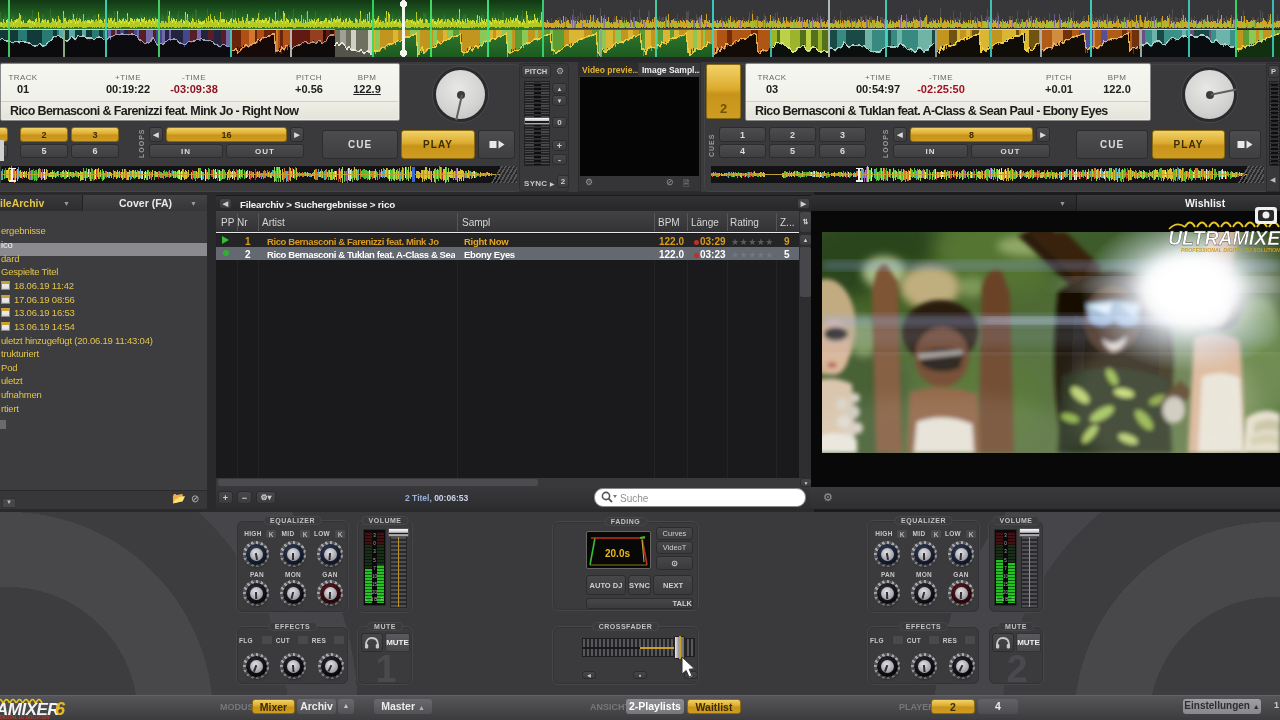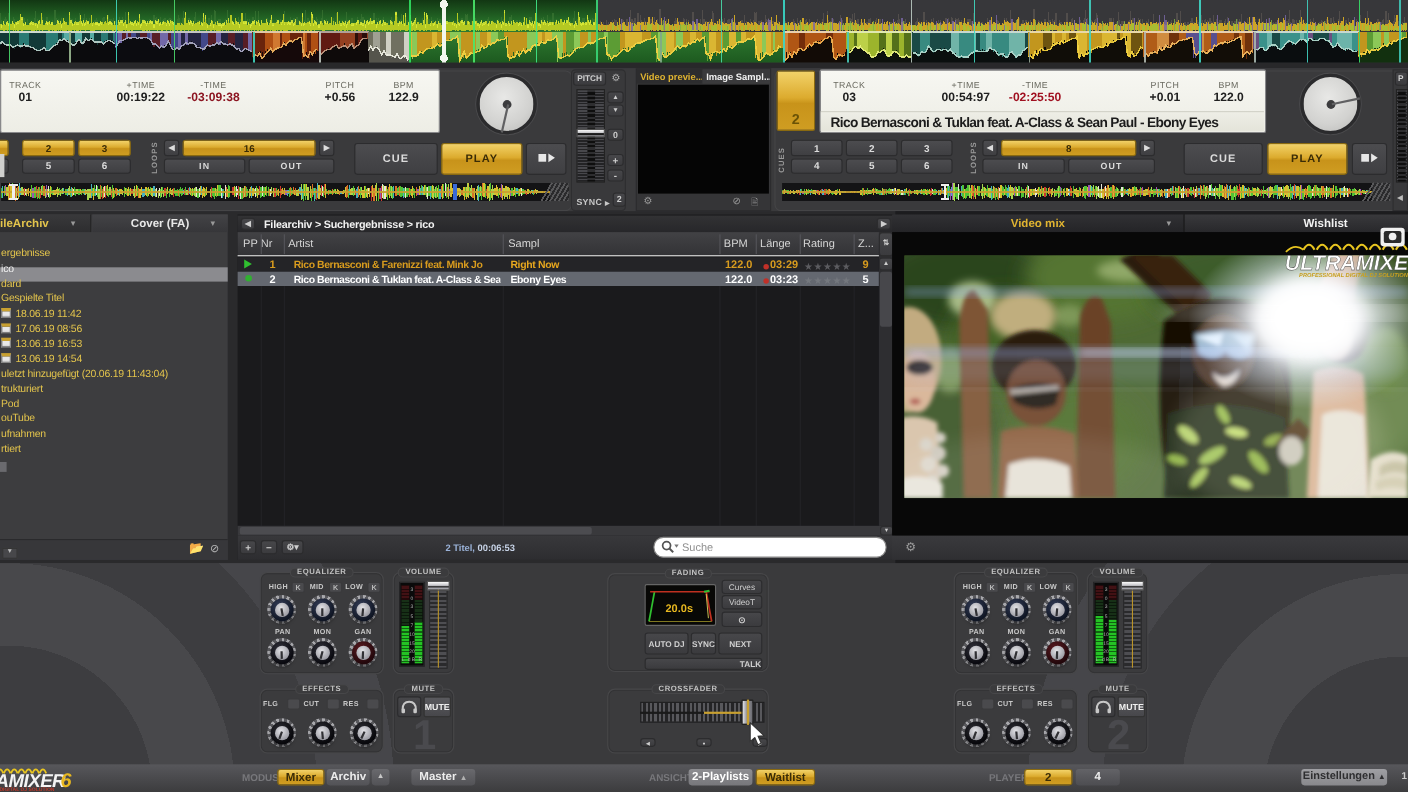--- a/index.html
+++ b/index.html
@@ -188,21 +188,22 @@
 <div class="abs info" style="left:0;top:63px;width:400px;height:58px;">
 <div class="ilab" style="left:22px;">TRACK</div>
 <div class="ival" style="left:22px;color:#202020;">01</div>
 <div class="ilab" style="left:127px;">+TIME</div>
 <div class="ival" style="left:127px;color:#202020;">00:19:22</div>
 <div class="ilab" style="left:193px;">-TIME</div>
 <div class="ival" style="left:193px;color:#8c1420;">-03:09:38</div>
 <div class="ilab" style="left:308px;">PITCH</div>
 <div class="ival" style="left:308px;color:#202020;">+0.56</div>
 <div class="ilab" style="left:366px;">BPM</div>
-<div class="ival" style="left:366px;color:#202020;">122.9</div>
+<div class="ival" style="left:366px;color:#202020;text-decoration:underline;">122.9</div>
+<div class="ititle">Rico Bernasconi &amp; Farenizzi feat. Mink Jo - Right Now</div>
 </div>
 <div class="abs gold" style="left:-30px;top:127px;width:38px;height:15px;"></div>
 <div class="abs dbtn" style="left:-30px;top:144px;width:38px;height:14px;"></div>
 <div class="abs gold" style="left:20px;top:127px;width:48px;height:15px;font-size:9px;line-height:14px;">2</div>
 <div class="abs gold" style="left:71px;top:127px;width:48px;height:15px;font-size:9px;line-height:14px;">3</div>
 <div class="abs dbtn" style="left:20px;top:144px;width:48px;height:14px;font-size:9px;line-height:13px;">5</div>
 <div class="abs dbtn" style="left:71px;top:144px;width:48px;height:14px;font-size:9px;line-height:13px;">6</div>
 <div class="vlab" style="left:138px;top:128px;height:30px;">LOOPS</div>
 <div class="abs dbtn" style="left:149px;top:127px;width:14px;height:15px;font-size:7px;line-height:14px;">◀</div>
 <div class="abs gold" style="left:166px;top:127px;width:121px;height:15px;font-size:9px;line-height:14px;">16</div>
@@ -352,21 +353,21 @@
 <div class="ti" style="left:1px;top:239px;color:#f2f2f2;">ico</div>
 <div class="ti" style="left:1px;top:253px;color:#e3c44c;">dard</div>
 <div class="ti" style="left:1px;top:266px;color:#e3c44c;">Gespielte Titel</div>
 <div class="ti" style="left:1px;top:280px;color:#e3c44c;"><span class="cal"></span>18.06.19 11:42</div>
 <div class="ti" style="left:1px;top:294px;color:#e3c44c;"><span class="cal"></span>17.06.19 08:56</div>
 <div class="ti" style="left:1px;top:307px;color:#e3c44c;"><span class="cal"></span>13.06.19 16:53</div>
 <div class="ti" style="left:1px;top:321px;color:#e3c44c;"><span class="cal"></span>13.06.19 14:54</div>
 <div class="ti" style="left:1px;top:335px;color:#e3c44c;">uletzt hinzugefügt (20.06.19 11:43:04)</div>
 <div class="ti" style="left:1px;top:348px;color:#e3c44c;">trukturiert</div>
 <div class="ti" style="left:1px;top:362px;color:#e3c44c;">Pod</div>
-<div class="ti" style="left:1px;top:375px;color:#e3c44c;">ouTube</div>
+<div class="ti" style="left:1px;top:375px;color:#e3c44c;">uletzt</div>
 <div class="ti" style="left:1px;top:389px;color:#e3c44c;">ufnahmen</div>
 <div class="ti" style="left:1px;top:403px;color:#e3c44c;">rtiert</div>
 <div class="abs" style="left:0;top:420px;width:6px;height:9px;background:#6a6a6e;"></div>
 <div class="abs" style="left:0;top:490px;width:207px;height:19px;background:#37373a;border-top:1px solid #2a2a2c;"></div>
 <div class="abs" style="left:2px;top:498px;width:14px;height:10px;background:#47474a;border:1px solid #333;font-size:6px;color:#bbb;text-align:center;">▼</div>
 <div class="abs" style="left:172px;top:492px;width:16px;height:14px;font-size:11px;">📂</div>
 <div class="abs" style="left:191px;top:493px;width:14px;height:14px;font-size:10px;color:#b8b8b8;">⊘</div>
 <div class="abs" style="left:216px;top:195px;width:596px;height:314px;background:#1a1a1c;"></div>
 <div class="abs" style="left:216px;top:196px;width:596px;height:15px;background:linear-gradient(#323234,#27272a);"></div>
 <div class="abs dbtn2" style="left:219px;top:198px;width:13px;height:11px;font-size:7px;line-height:10px;">◀</div>
@@ -431,21 +432,20 @@
 <div class="abs" style="left:405px;top:493px;font-size:8.5px;font-weight:bold;color:#9ab2d8;">2 Titel, <span style="color:#c8d4e8;">00:06:53</span></div>
 <div class="abs" style="left:594px;top:488px;width:212px;height:19px;background:#fff;border:1px solid #888;border-radius:9px;"></div>
 <div class="abs" style="left:600px;top:490px;"><svg width="18" height="14" viewBox="0 0 18 14">
         <circle cx="6" cy="6" r="3.6" fill="none" stroke="#555" stroke-width="1.6"></circle>
         <line x1="8.6" y1="8.6" x2="12" y2="12" stroke="#555" stroke-width="1.8"></line>
         <path d="M13 5 l4 0 l-2 3 z" fill="#777"></path>
       </svg></div>
 <div class="abs" style="left:620px;top:493px;font-size:10px;color:#909090;">Suche</div>
 <div class="abs" style="left:814px;top:192px;width:466px;height:320px;background:#1c1c1e;"></div>
 <div class="abs" style="left:811px;top:195px;width:266px;height:16px;background:linear-gradient(#313134,#242427);border-right:1px solid #1a1a1a;">
-      <div style="text-align:center;padding-top:2px;font-size:10.5px;font-weight:bold;color:#e0b431;">Video mix</div>
       <span style="color:#999;font-size:7px;position:absolute;right:10px;top:5px;">▼</span>
     </div>
 <div class="abs" style="left:1077px;top:195px;width:203px;height:16px;background:linear-gradient(#39393c,#28282b);">
       <div style="position:absolute;left:108px;padding-top:2px;font-size:10.5px;font-weight:bold;color:#f2f2f2;">Wishlist</div>
     </div>
 <div class="abs" style="left:811px;top:211px;width:469px;height:276px;background:#080808;"></div>
 <div class="abs" style="left:822px;top:232px;width:458px;height:221px;overflow:hidden;"><svg width="458" height="221" viewBox="0 0 458 221">
         <defs>
           <filter id="b8" x="-40%" y="-40%" width="180%" height="180%">
             <feGaussianBlur stdDeviation="9"></feGaussianBlur>

